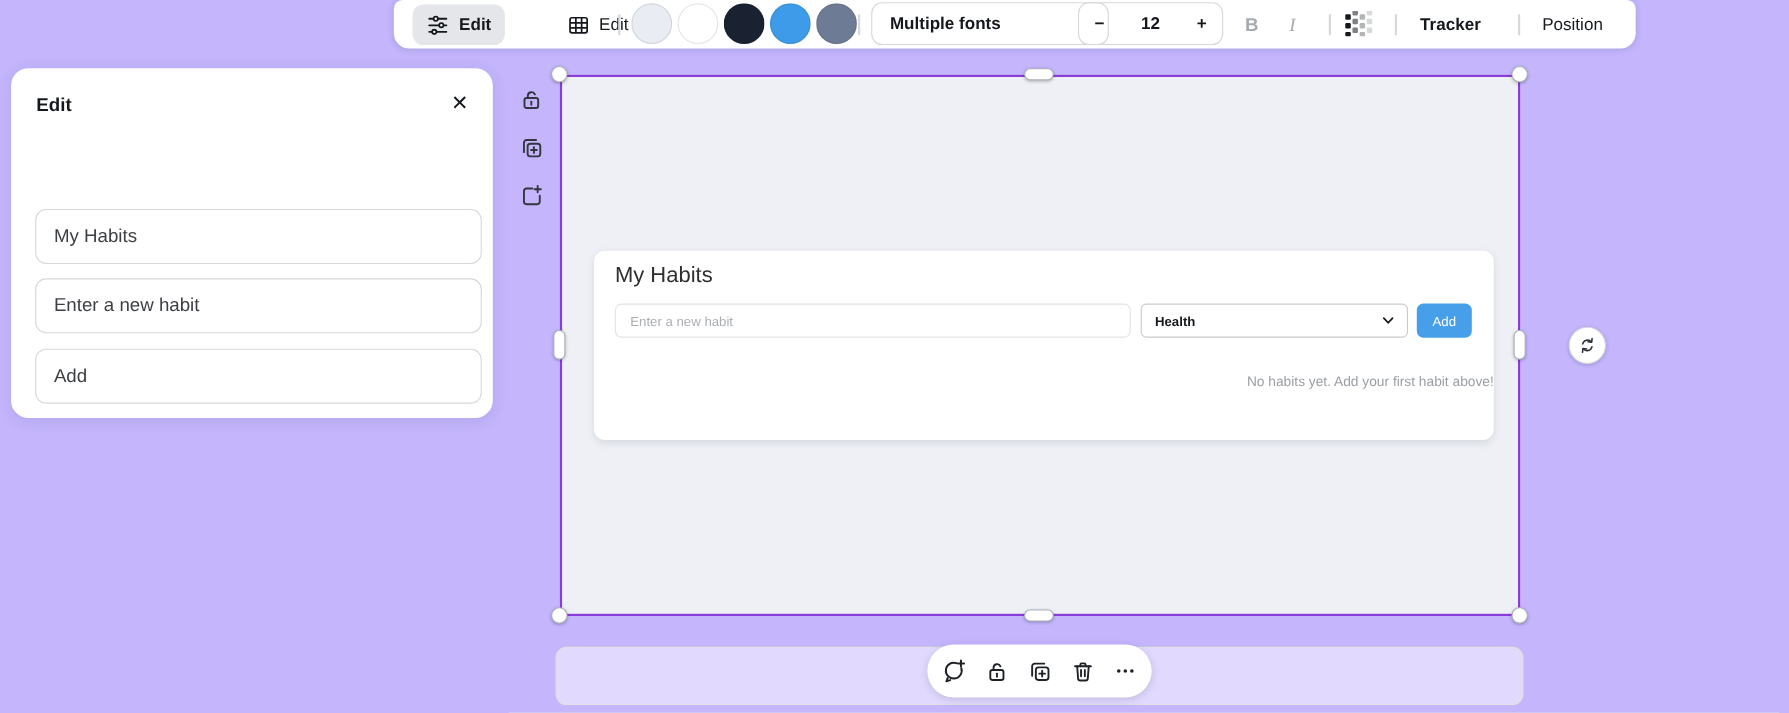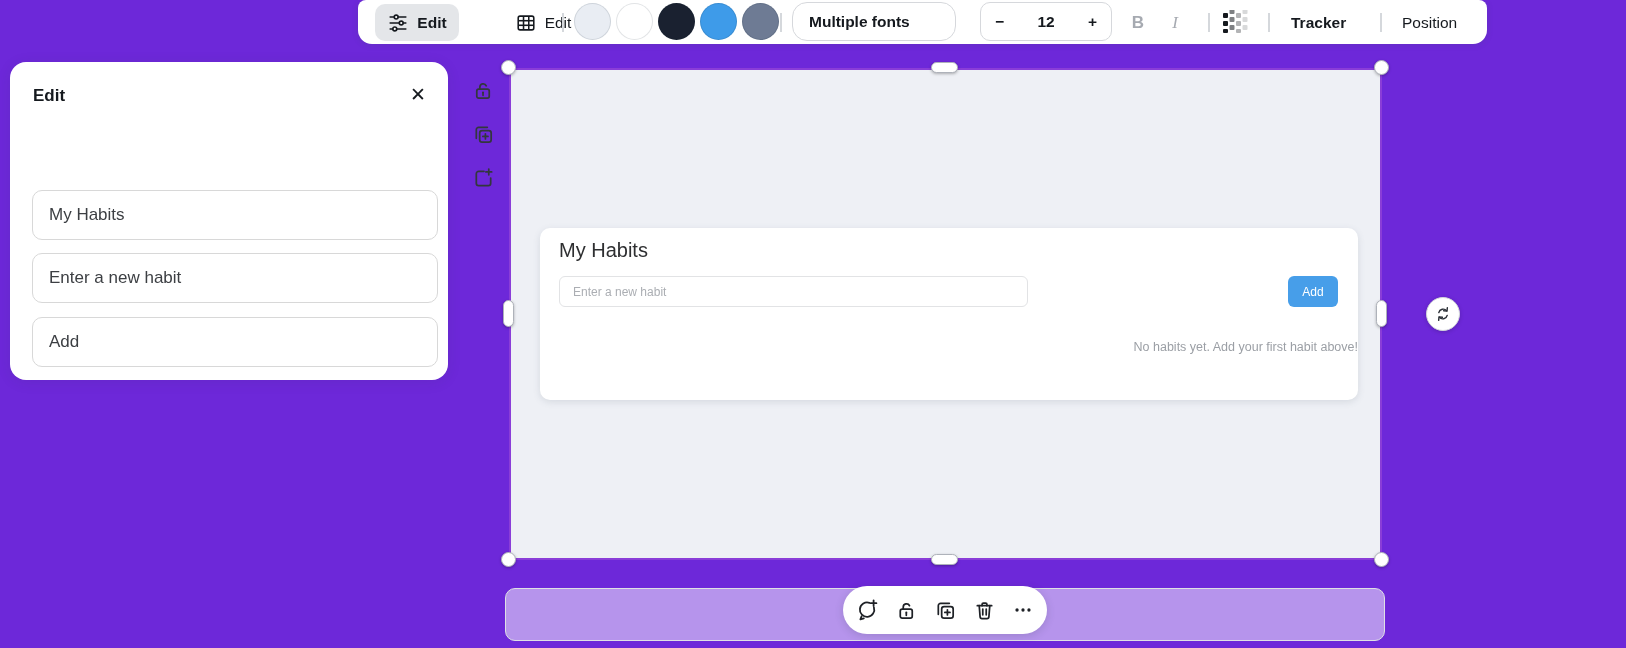--- a/index.html
+++ b/index.html
@@ -1,17 +1,17 @@
 <!DOCTYPE html>
 <html><head>
 <meta charset="utf-8">
 <style>
   * { margin:0; padding:0; box-sizing:border-box; }
   body { background:#ebedf0; font-family:"Liberation Sans", sans-serif; }
-  #root { position:relative; width:1626px; height:648px; background:#6d28d9; overflow:hidden; }
+  #root { position:relative; width:1626px; height:648px; background:#c4b5fd; overflow:hidden; }
 
   
   .topbar { position:absolute; left:358px; top:0; width:1129px; height:44px; background:#ffffff;
             border-radius:8px 8px 14px 14px; box-shadow:0 1px 6px rgba(57,76,96,.18); }
   .tb-item { position:absolute; display:flex; align-items:center; justify-content:center; }
   .tb-btn { top:4px; height:37px; border-radius:10px; cursor:pointer; gap:8px;
             font-size:15.5px; font-weight:600; color:#15191e; padding:0 8px; }
   .tb-btn.selected { background:#e4e6e9; }
   .v-div { position:absolute; top:13px; width:1.5px; height:19px; background:#d5d8dc; }
   .swatch-row { position:absolute; left:216px; top:3px; display:flex; gap:5px; align-items:center; }
@@ -112,21 +112,21 @@
     <div class="swatch-row">
         <div class="swatch" style="background: rgb(233, 237, 243);"></div>
         <div class="swatch" style="background: rgb(255, 255, 255);"></div>
         <div class="swatch" style="background: rgb(26, 33, 48);"></div>
         <div class="swatch" style="background: rgb(62, 155, 233);"></div>
         <div class="swatch" style="background: rgb(110, 123, 148);"></div>
       </div>
 
     <div class="v-div" style="left:422px;"></div>
 
-    <div class="tb-box" style="left:434px; width:164px; padding-left:16px;border-radius:15px;">
+    <div class="tb-box" style="left:434px; width:216px; padding-left:16px;">
       <span>Multiple fonts</span>
     </div>
 
     <div class="tb-box stepper" style="left:622px; width:132px;">
       <span class="txt-btn">−</span>
       <span>12</span>
       <span class="txt-btn">+</span>
     </div>
 
     <div class="tb-item ghost" style="left:762px; top:4px; width:36px; height:37px; font-weight:700;">B</div>
@@ -220,20 +220,28 @@
         </svg>
       </span>
     </div>
   </div>
 
   <div class="sel-rect"></div>
 
   <div class="card">
     <div class="card-title">My Habits</div>
     <input class="card-input" type="text" placeholder="Enter a new habit" style="">
+    <div class="card-select">
+      <span>Health</span>
+      <span class="chev">
+        <svg width="10" height="7" viewBox="0 0 10 7" fill="none" stroke="#15181c" stroke-width="1.6" stroke-linecap="round" stroke-linejoin="round">
+          <path d="M1,1.2 L5,5.4 L9,1.2"></path>
+        </svg>
+      </span>
+    </div>
     <button class="card-add" id="widget-add-btn" style="background: rgb(71, 158, 233);">Add</button>
     <div class="card-empty">No habits yet. Add your first habit above!</div>
   </div>
 
   <div class="handle h-circle" style="left:501px; top:60px;"></div>
   <div class="handle h-circle" style="left:1374px; top:60px;"></div>
   <div class="handle h-circle" style="left:501px; top:552px;"></div>
   <div class="handle h-circle" style="left:1374px; top:552px;"></div>
   <div class="handle h-pill-h" style="left:931px; top:62px;"></div>
   <div class="handle h-pill-h" style="left:931px; top:554px;"></div>

